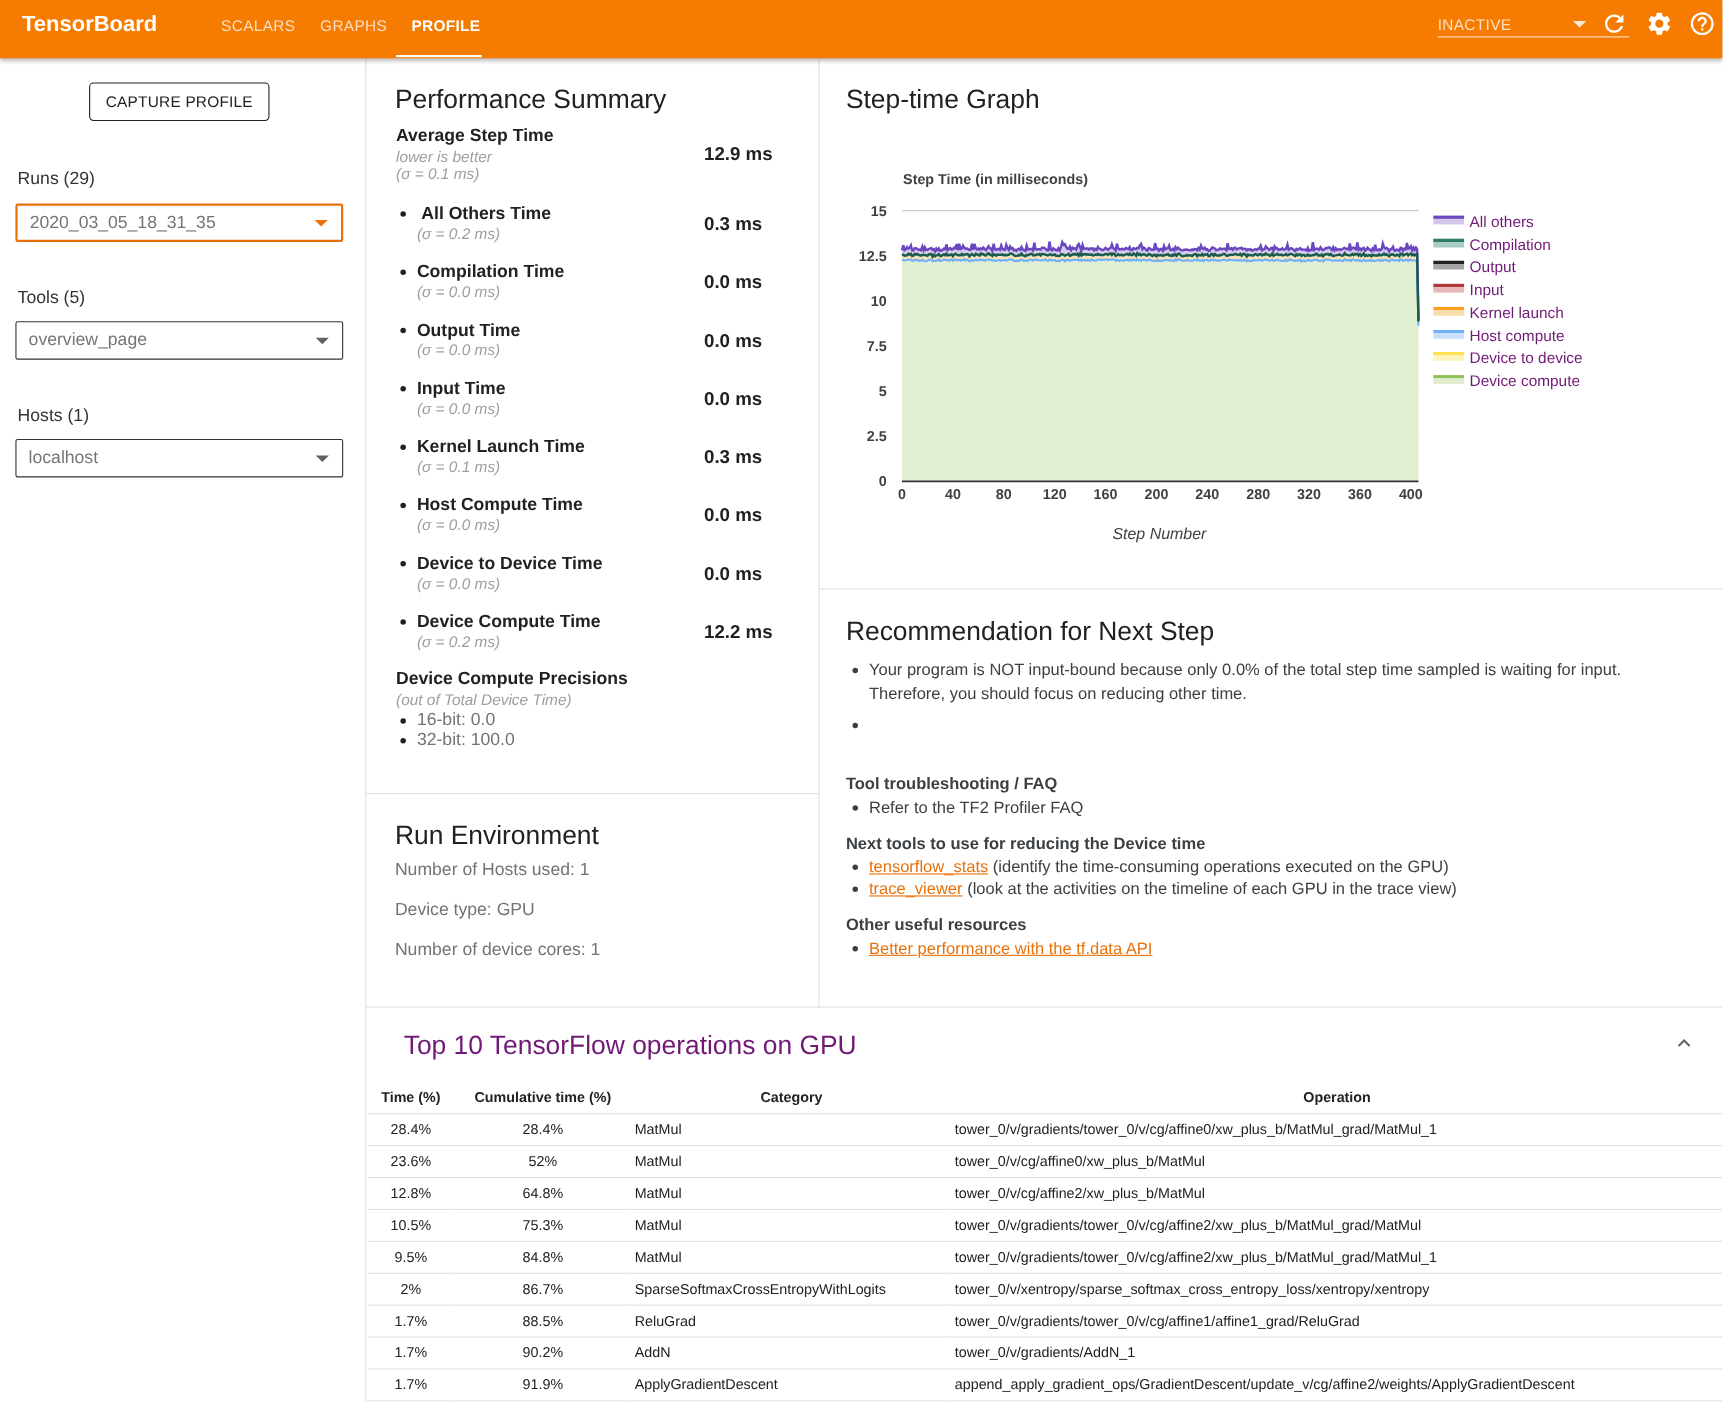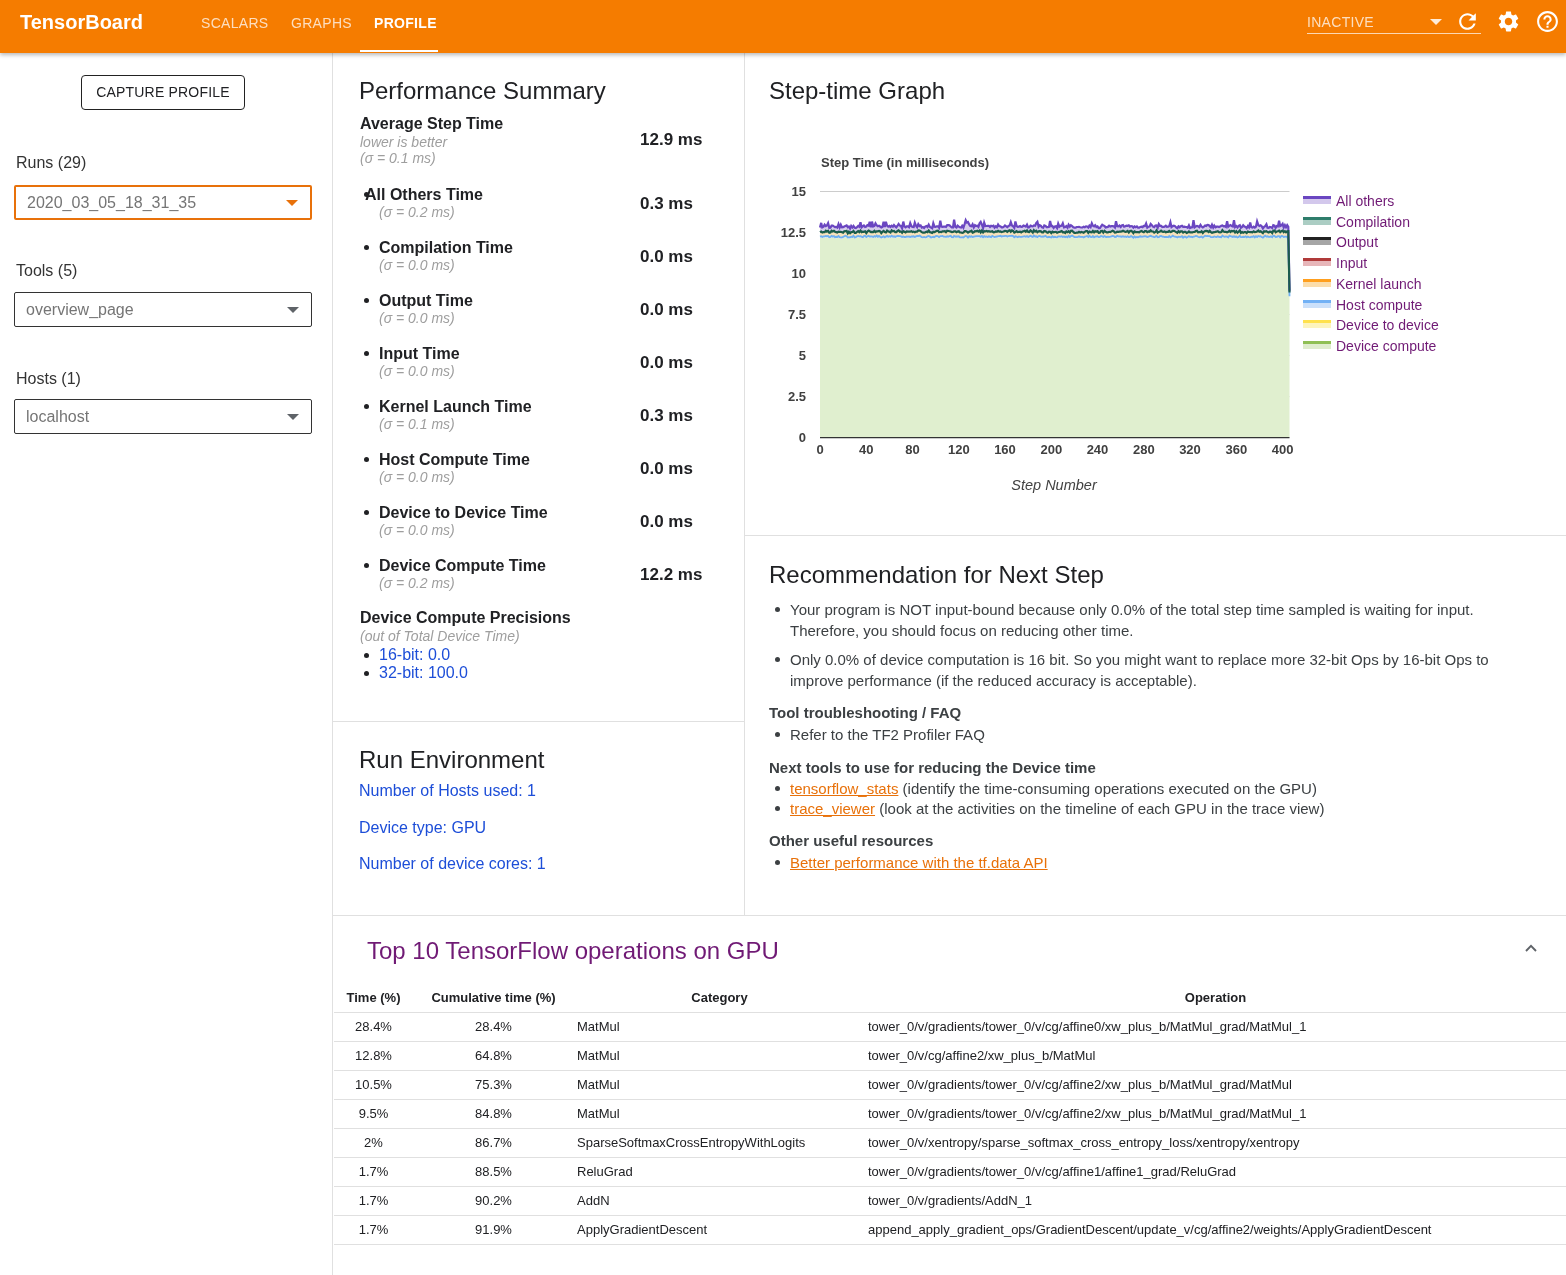--- a/index.html
+++ b/index.html
@@ -30,21 +30,21 @@
 
 #leftcol { position:absolute; left:333px; top:53px; width:412px; height:863px; border-right:1px solid #e0e0e0; border-bottom:1px solid #e0e0e0; }
 #rightcol { position:absolute; left:744px; top:53px; width:822px; height:863px; border-bottom:1px solid #e0e0e0;padding-left:36px; }
 h2.sect { font-size:24px; font-weight:normal; color:#202124; letter-spacing:0; }
 
 
 .ps-label { position:absolute; font-size:16px; font-weight:bold; color:#202124; white-space:nowrap; }
 .ps-sub { position:absolute; font-size:14px; font-style:italic; color:#9e9e9e; white-space:nowrap; }
 .ps-val { position:absolute; left:307px; font-size:17px; font-weight:bold; color:#202124; white-space:nowrap; }
 .blt { position:absolute; width:5px; height:5px; border-radius:50%; background:#202124; }
-.re-line { position:absolute; left:26px; font-size:16px; color:#1d4ed8; white-space:nowrap; }
+.re-line { position:absolute; left:26px; font-size:16px; color:#737373; white-space:nowrap; }
 
 
 .rec-b { position:absolute; font-size:15px; font-weight:bold; color:#3c4043; white-space:nowrap; }
 .rec-t { position:absolute; font-size:15px; color:#3c4043; line-height:21px; white-space:nowrap; }
 .rec-t a, .rec-t .lnk { color:#e8710a; text-decoration:underline; }
 .rblt { position:absolute; width:5px; height:5px; border-radius:50%; background:#3c4043; }
 
 
 .leg { position:absolute; left:559px; width:240px; height:9px; }
 .leg .sw { position:absolute; left:0; top:0; width:28px; height:8px; }
@@ -95,21 +95,21 @@
 </div>
 
 <div id="leftcol">
   <h2 class="sect" style="position:absolute; left:26px; top:24px;">Performance Summary</h2>
   <div class="ps-label" style="left:27px; top:62px;">Average Step Time</div>
   <div class="ps-sub" style="left:27px; top:81px;">lower is better</div>
   <div class="ps-sub" style="left:27px; top:97px;">(σ = 0.1 ms)</div>
   <div class="ps-val" style="top:77px;">12.9 ms</div>
 
   <div class="blt" style="left:31px; top:139px;"></div>
-  <div class="ps-label" style="left:32px; top:133px;">All Others Time</div>
+  <div class="ps-label" style="left:50px; top:133px;">All Others Time</div>
   <div class="ps-sub" style="left:46px; top:151px;">(σ = 0.2 ms)</div>
   <div class="ps-val" style="top:141px;">0.3 ms</div>
 
   <div class="blt" style="left:31px; top:192px;"></div>
   <div class="ps-label" style="left:46px; top:186px;">Compilation Time</div>
   <div class="ps-sub" style="left:46px; top:204px;">(σ = 0.0 ms)</div>
   <div class="ps-val" style="top:194px;">0.0 ms</div>
 
   <div class="blt" style="left:31px; top:245px;"></div>
   <div class="ps-label" style="left:46px; top:239px;">Output Time</div>
@@ -254,21 +254,20 @@
     </div>
 
   <div class="abs" style="left:0; top:482px; width:822px; border-top:1px solid #e0e0e0;"></div>
 
   <h2 class="sect" style="position:absolute; left:25px; top:508px;">Recommendation for Next Step</h2>
 
   <div class="rblt" style="left:31px; top:554px;"></div>
   <div class="rec-t" style="left:46px; top:546px;">Your program is NOT input-bound because only 0.0% of the total step time sampled is waiting for input.<br>Therefore, you should focus on reducing other time.</div>
 
   <div class="rblt" style="left:31px; top:604px;"></div>
-  <div class="rec-t" style="left:46px; top:596px;">Only 0.0% of device computation is 16 bit. So you might want to replace more 32-bit Ops by 16-bit Ops to<br>improve performance (if the reduced accuracy is acceptable).</div>
 
   <div class="rec-b" style="left:25px; top:651px;">Tool troubleshooting / FAQ</div>
   <div class="rblt" style="left:31px; top:679px;"></div>
   <div class="rec-t" style="left:46px; top:671px;">Refer to the TF2 Profiler FAQ</div>
 
   <div class="rec-b" style="left:25px; top:706px;">Next tools to use for reducing the Device time</div>
   <div class="rblt" style="left:31px; top:733px;"></div>
   <div class="rec-t" style="left:46px; top:725px;"><span class="lnk">tensorflow_stats</span> (identify the time-consuming operations executed on the GPU)</div>
   <div class="rblt" style="left:31px; top:753px;"></div>
   <div class="rec-t" style="left:46px; top:745px;"><span class="lnk">trace_viewer</span> (look at the activities on the timeline of each GPU in the trace view)</div>
@@ -297,20 +296,26 @@
           <th>Category</th>
           <th>Operation</th>
         </tr>
     <tr>
           <td>28.4%</td>
           <td>28.4%</td>
           <td class="l">MatMul</td>
           <td class="l">tower_0/v/gradients/tower_0/v/cg/affine0/xw_plus_b/MatMul_grad/MatMul_1</td>
         </tr>
     <tr>
+          <td>23.6%</td>
+          <td>52%</td>
+          <td class="l">MatMul</td>
+          <td class="l">tower_0/v/cg/affine0/xw_plus_b/MatMul</td>
+        </tr>
+    <tr>
           <td>12.8%</td>
           <td>64.8%</td>
           <td class="l">MatMul</td>
           <td class="l">tower_0/v/cg/affine2/xw_plus_b/MatMul</td>
         </tr>
     <tr>
           <td>10.5%</td>
           <td>75.3%</td>
           <td class="l">MatMul</td>
           <td class="l">tower_0/v/gradients/tower_0/v/cg/affine2/xw_plus_b/MatMul_grad/MatMul</td>

